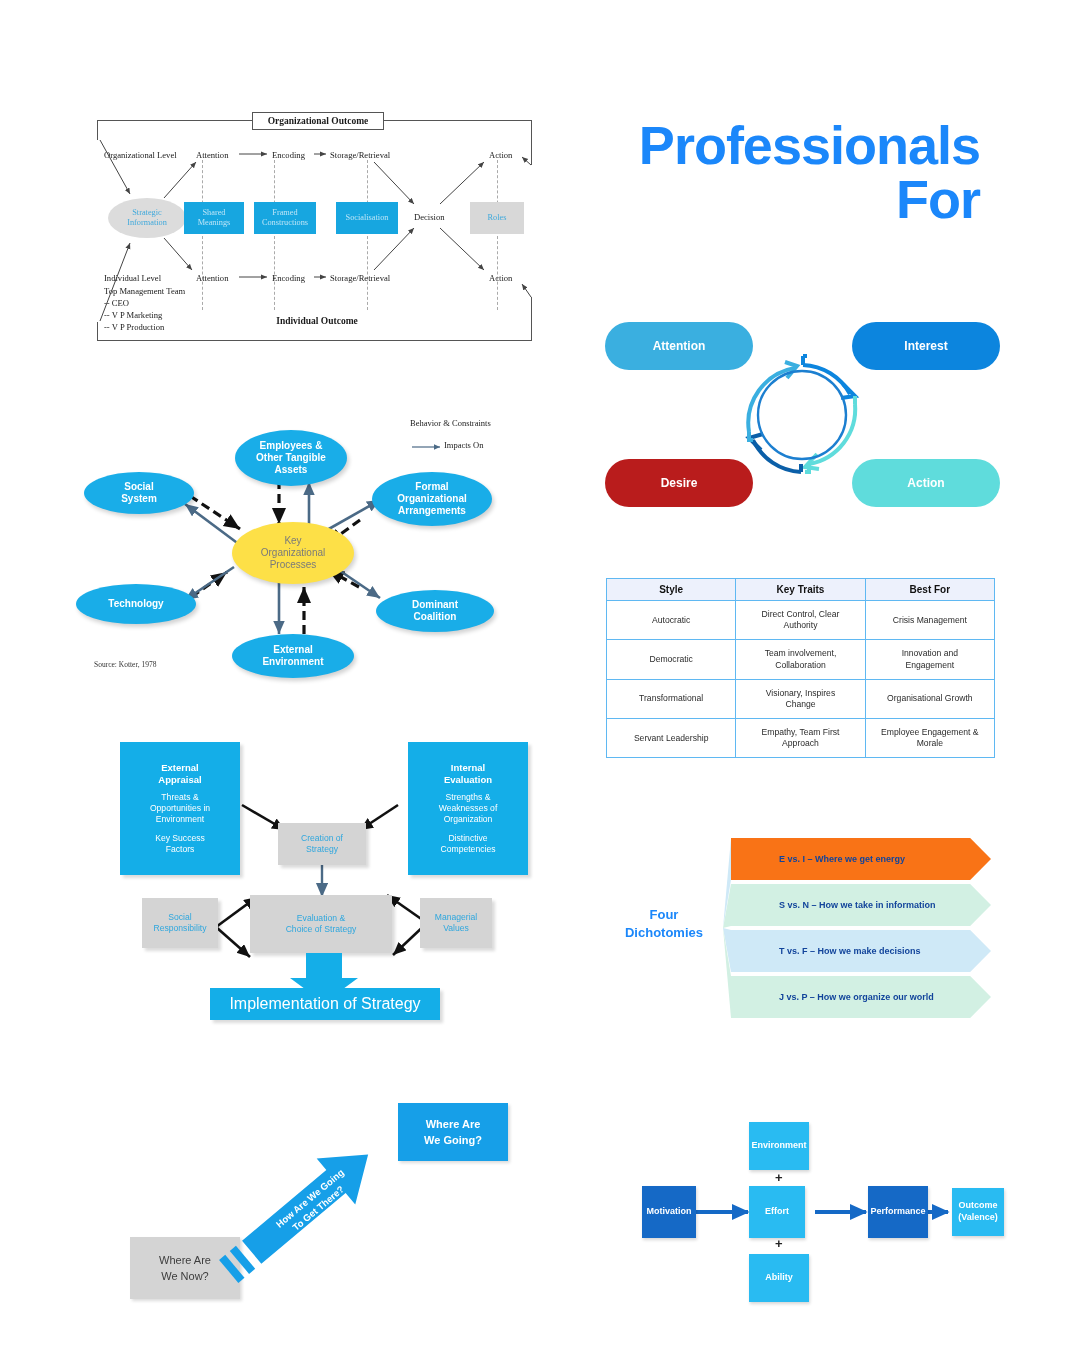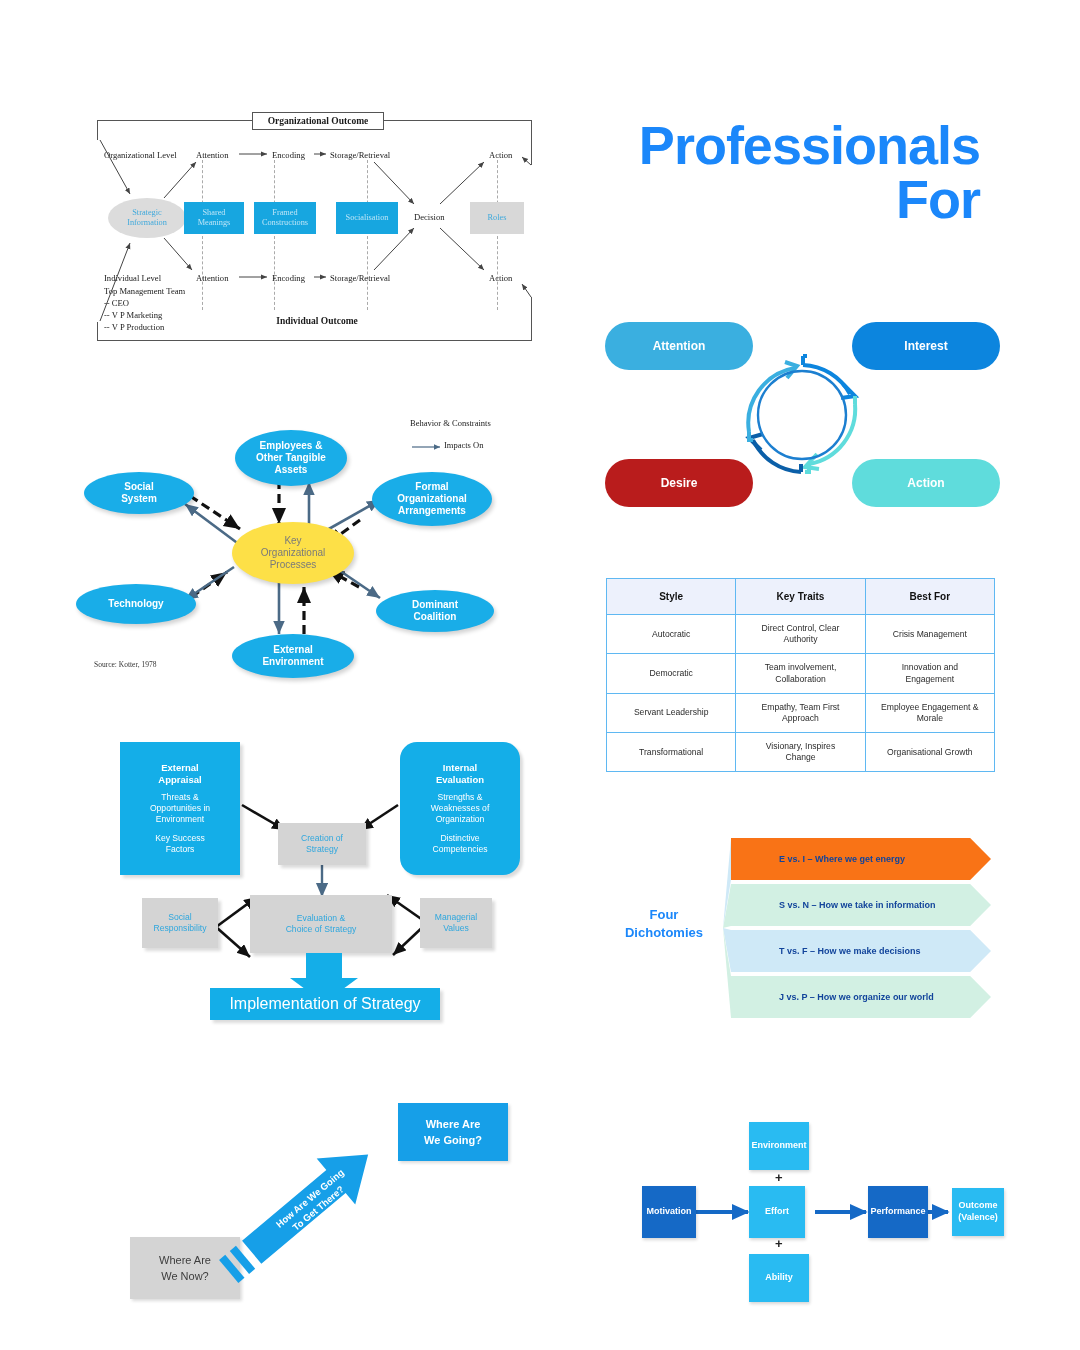--- a/index.html
+++ b/index.html
@@ -96,21 +96,21 @@
     color:#fff;font-size:12px;font-weight:bold;
   }
 
   
   #panel-table{left:606px;top:578px;width:389px;height:190px;}
   #panel-table table{border-collapse:collapse;width:100%;table-layout:fixed;}
   #panel-table th,#panel-table td{
     border:1px solid #5FB8F2;text-align:center;padding:8px 4px;
     font-size:8.6px;line-height:1.3;color:#2b2b2b;
   }
-  #panel-table th{background:#EDF1FC;font-weight:bold;font-size:10px;padding:11px 4px;color:#111;}
+  #panel-table th{background:#EDF1FC;font-weight:bold;font-size:10px;padding:4px 4px;color:#111;}
 
   
   #panel-dich{left:605px;top:828px;width:400px;height:200px;}
   #panel-dich .lbl{
     position:absolute;left:0;top:78px;width:118px;text-align:center;
     color:#1B87FA;font-size:13px;font-weight:bold;line-height:1.35;
   }
   #panel-dich .chev{
     position:absolute;left:126px;width:260px;height:42px;
     display:flex;align-items:center;padding-left:48px;box-sizing:border-box;
@@ -291,21 +291,21 @@
     </g>
     <line x1="212" y1="130" x2="212" y2="162" stroke="#4b6a86" stroke-width="2.4" marker-end="url(#sg)"></line>
   </svg>
 
   <div class="bx blue" style="left:10px;top:7px;width:120px;height:133px;padding:8px 6px;box-sizing:border-box;">
     <div class="hd ml">External<br>Appraisal</div>
     <div class="bd ml">Threats &amp;<br>Opportunities in<br>Environment</div>
     <div class="bd ml">Key Success<br>Factors</div>
   </div>
 
-  <div class="bx blue" style="left:290px;top:7px;width:120px;height:133px;padding:8px 6px;box-sizing:border-box;border-radius:17px;">
+  <div class="bx blue" style="left:298px;top:7px;width:120px;height:133px;padding:8px 6px;box-sizing:border-box;">
     <div class="hd ml">Internal<br>Evaluation</div>
     <div class="bd ml">Strengths &amp;<br>Weaknesses of<br>Organization</div>
     <div class="bd ml">Distinctive<br>Competencies</div>
   </div>
 
   <div class="bx grey" style="left:168px;top:88px;width:88px;height:42px;">
     <div class="bd ml">Creation of<br>Strategy</div>
   </div>
 
   <div class="bx grey" style="left:140px;top:160px;width:142px;height:58px;">
@@ -403,28 +403,28 @@
         <td class="ml" style="border-color: rgb(95, 184, 242);">Autocratic</td>
         <td class="ml" style="border-color: rgb(95, 184, 242);">Direct Control, Clear<br>Authority</td>
         <td class="ml" style="border-color: rgb(95, 184, 242);">Crisis Management</td>
       </tr>
       <tr>
         <td class="ml" style="border-color: rgb(95, 184, 242);">Democratic</td>
         <td class="ml" style="border-color: rgb(95, 184, 242);">Team involvement,<br>Collaboration</td>
         <td class="ml" style="border-color: rgb(95, 184, 242);">Innovation and<br>Engagement</td>
       </tr>
       <tr>
+        <td class="ml" style="border-color: rgb(95, 184, 242);">Transformational</td>
+        <td class="ml" style="border-color: rgb(95, 184, 242);">Visionary, Inspires<br>Change</td>
+        <td class="ml" style="border-color: rgb(95, 184, 242);">Organisational Growth</td>
+      </tr>
+      <tr>
         <td class="ml" style="border-color: rgb(95, 184, 242);">Servant Leadership</td>
         <td class="ml" style="border-color: rgb(95, 184, 242);">Empathy, Team First<br>Approach</td>
         <td class="ml" style="border-color: rgb(95, 184, 242);">Employee Engagement &amp;<br>Morale</td>
-      </tr>
-      <tr>
-        <td class="ml" style="border-color: rgb(95, 184, 242);">Transformational</td>
-        <td class="ml" style="border-color: rgb(95, 184, 242);">Visionary, Inspires<br>Change</td>
-        <td class="ml" style="border-color: rgb(95, 184, 242);">Organisational Growth</td>
       </tr>
     </tbody>
   </table>
 </div>
 
 <div class="abs" id="panel-dich">
   <div class="lbl ml">Four<br>Dichotomies</div>
 
   <svg class="ovl" width="400" height="200">
     <polygon points="126,10 126,52 118,100" fill="#CFE9F7"></polygon>

